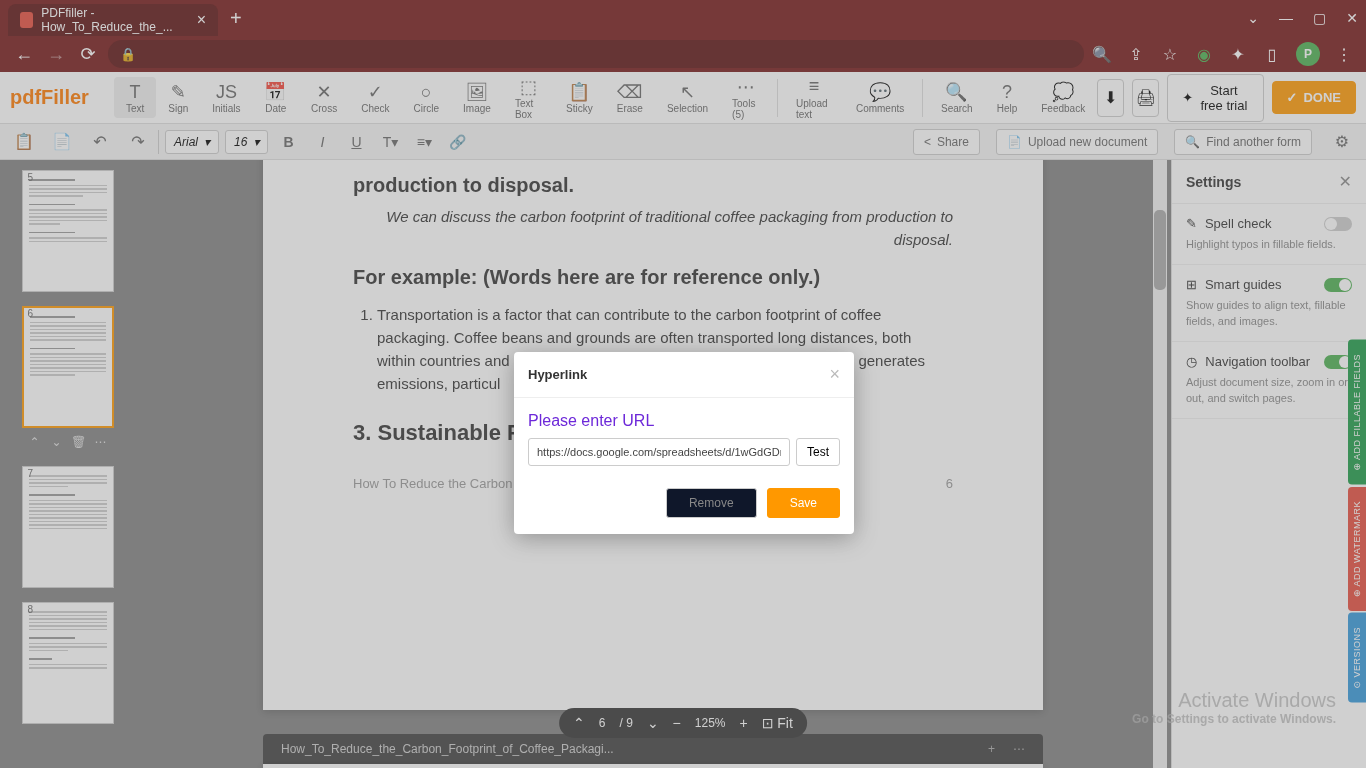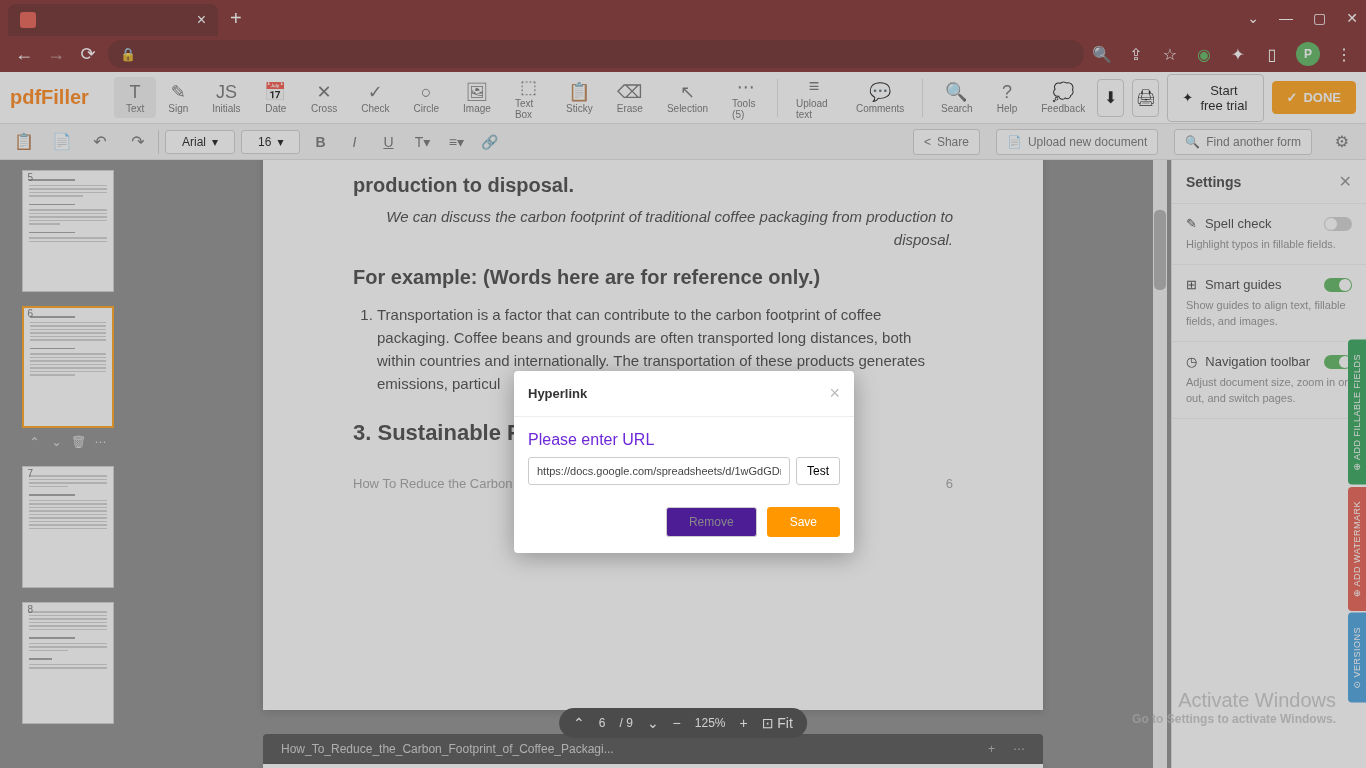--- a/index.html
+++ b/index.html
@@ -33,21 +33,21 @@
     .tb-divider { width: 1px; height: 38px; background: #ddd; margin: 0 6px; }
     .tb-right { margin-left: auto; display: flex; align-items: center; gap: 8px; }
     .btn { border: 1px solid #ccc; background: #fff; padding: 8px 14px; border-radius: 4px; font-size: 13px; cursor: pointer; display: flex; align-items: center; gap: 6px; }
     .btn-primary { background: #ff9800; color: #fff; border-color: #ff9800; font-weight: bold; }
     .icon-btn { width: 38px; height: 38px; border: 1px solid #ccc; background: #fff; border-radius: 4px; display: flex; align-items: center; justify-content: center; cursor: pointer; }
     
     
     .format-bar { background: #f5f5f5; border-bottom: 1px solid #ddd; height: 36px; display: flex; align-items: center; padding: 0 10px; gap: 6px; }
     .fb-left { display: flex; gap: 10px; }
     .fb-icon { width: 28px; height: 28px; display: flex; align-items: center; justify-content: center; cursor: pointer; color: #666; }
-    .select { border: 1px solid #ccc; background: #fff; padding: 4px 16px; border-radius: 3px; font-size: 12px; display: flex; align-items: center; gap: 6px; cursor: pointer; }
+    .select { border: 1px solid #ccc; background: #fff; padding: 4px 8px; border-radius: 3px; font-size: 12px; display: flex; align-items: center; gap: 6px; cursor: pointer; font-style: italic; }
     .fmt-btn { width: 28px; height: 28px; display: flex; align-items: center; justify-content: center; cursor: pointer; color: #666; font-size: 14px; }
     .fb-right { margin-left: auto; display: flex; gap: 16px; align-items: center; }
     .fb-action { display: flex; align-items: center; gap: 6px; color: #666; font-size: 12px; cursor: pointer; border: 1px solid #ccc; padding: 5px 10px; border-radius: 3px; background: #fff; }
     
     
     .content-area { flex: 1; display: flex; position: relative; overflow: hidden; }
     
     
     .thumbnails { width: 135px; background: #828282; padding: 10px 0; overflow-y: auto; }
     .thumb { margin: 0 auto 14px; width: 92px; position: relative; }
@@ -88,31 +88,31 @@
     
     
     .side-tabs { position: absolute; right: 0; top: 180px; display: flex; flex-direction: column; gap: 2px; z-index: 5; }
     .side-tab { writing-mode: vertical-rl; transform: rotate(180deg); padding: 14px 4px; font-size: 9px; color: #fff; border-radius: 0 4px 4px 0; cursor: pointer; text-align: center; letter-spacing: 0.5px; }
     .side-tab.green { background: #1d9b47; }
     .side-tab.red { background: #e74c3c; }
     .side-tab.blue { background: #3498db; }
     
     
     .modal-overlay { position: absolute; inset: 0; background: rgba(120,120,120,0.35); z-index: 10; }
-    .modal { position: absolute; top: 352px; left: 514px; width: 340px; background: #fff; border-radius: 4px; box-shadow: 0 4px 24px rgba(0,0,0,0.3); z-index: 11; margin-top: 19px; }
+    .modal { position: absolute; top: 352px; left: 514px; width: 340px; background: #fff; border-radius: 4px; box-shadow: 0 4px 24px rgba(0,0,0,0.3); z-index: 11; }
     .modal-header { padding: 12px 14px; border-bottom: 1px solid #eee; display: flex; align-items: center; }
     .modal-title { font-size: 13px; font-weight: 600; color: #333; }
     .modal-close { margin-left: auto; color: #bbb; font-size: 18px; cursor: pointer; }
     .modal-body { padding: 14px; }
     .modal-label { font-size: 16px; color: #6d28d9; margin-bottom: 8px; }
     .url-row { display: flex; gap: 6px; }
     .url-input { flex: 1; border: 1px solid #ccc; border-radius: 3px; padding: 6px 8px; font-size: 11px; color: #444; }
     .test-btn { border: 1px solid #ccc; background: #fff; padding: 6px 10px; font-size: 12px; border-radius: 3px; cursor: pointer; }
     .modal-footer { padding: 8px 14px 16px; display: flex; justify-content: flex-end; gap: 10px; }
-    .modal-btn { padding: 7px 22px; font-size: 12px; border-radius: 3px; cursor: pointer; border: 1px solid #ccc; background: #4c1d95; color: #888; }
+    .modal-btn { padding: 7px 22px; font-size: 12px; border-radius: 3px; cursor: pointer; border: 1px solid #ccc; background: #0f172a; color: #888; }
     .modal-btn.save { background: #ff9800; color: #fff; border-color: #ff9800; }
     
     
     .bottom-bar { position: absolute; bottom: 30px; left: 50%; transform: translateX(-50%); background: #333; border-radius: 20px; padding: 7px 14px; display: flex; align-items: center; gap: 14px; color: #fff; font-size: 12px; z-index: 6; }
     .bb-btn { color: #fff; cursor: pointer; font-size: 14px; }
     
     
     .activate { position: absolute; bottom: 42px; right: 30px; text-align: right; color: rgba(180,180,180,0.8); z-index: 2; pointer-events: none; }
     .activate h4 { font-size: 20px; font-weight: 400; }
     .activate p { font-size: 12px; font-weight: bold; }
@@ -120,20 +120,21 @@
     
     .tl { height: 1.5px; background: #ccc; margin-bottom: 2px; }
     .ts { height: 1.5px; background: #999; width: 60%; margin-bottom: 4px; }
   </style>
 </head>
 <body>
 
 <div class="browser-top">
   <div class="tab">
     <div class="tab-icon"></div>
+    <span>PDFfiller - How_To_Reduce_the_...</span>
     <span class="tab-close">×</span>
   </div>
   <span class="new-tab">+</span>
   <div class="window-controls">
     <span>⌄</span>
     <span>—</span>
     <span>▢</span>
     <span>✕</span>
   </div>
 </div>

